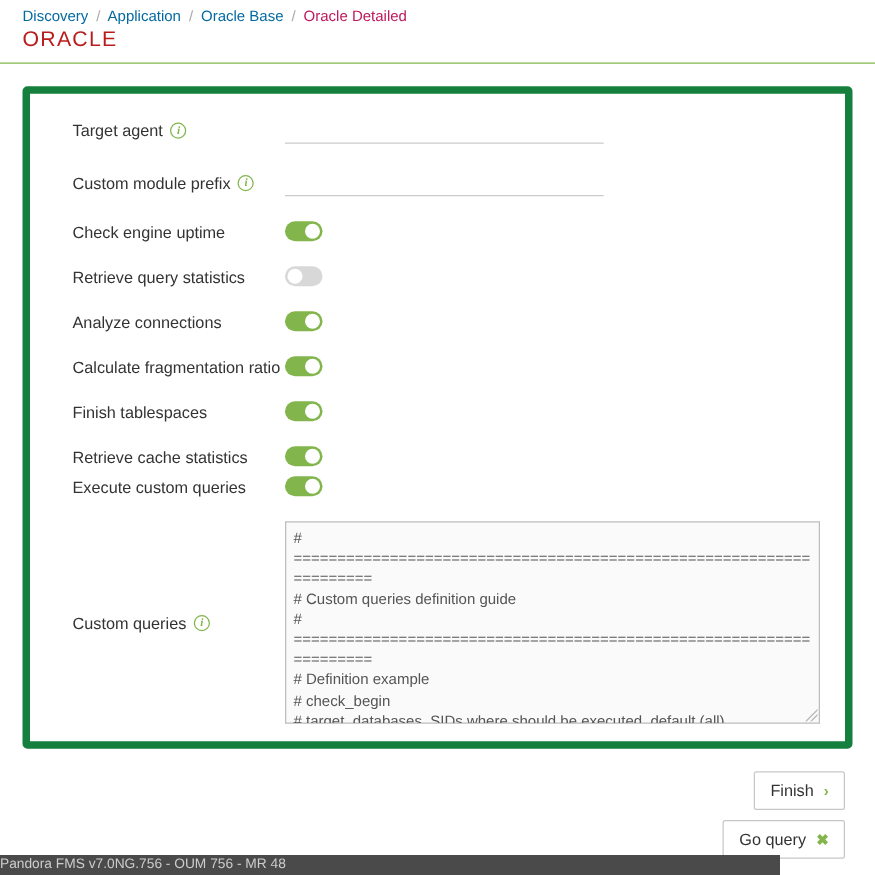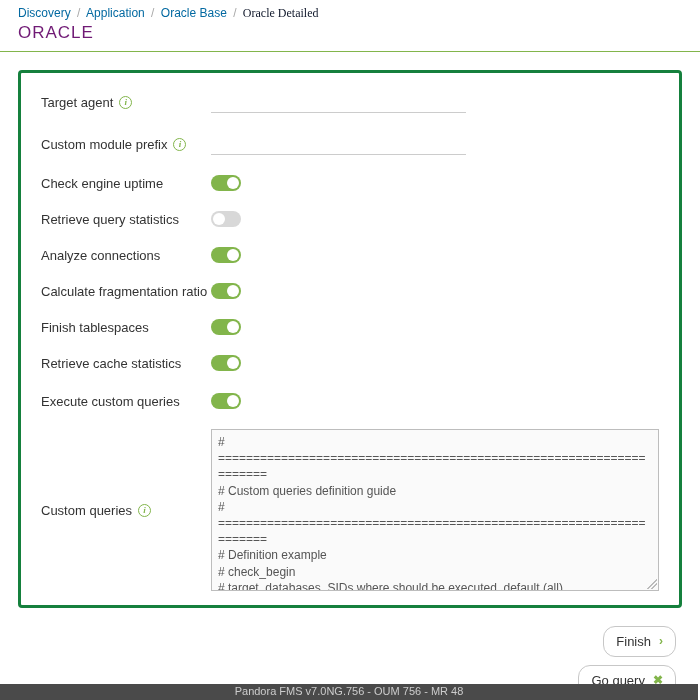--- a/index.html
+++ b/index.html
@@ -11,43 +11,43 @@
     width: 700px;
     height: 700px;
     overflow: hidden;
   }
   .breadcrumb {
     padding: 6px 18px 0 18px;
     font-size: 12px;
     color: #6aa84f;
   }
   .breadcrumb .crumb { color: #0369a1; }
-  .breadcrumb .current { color: #0f172a; font-family: Liberation Serif, serif; }
+  .breadcrumb .current { color: #be185d; }
   .breadcrumb .sep { color: #aaa; margin: 0 3px; }
   .page-title {
     font-size: 17px;
     letter-spacing: 1px;
-    color: #701a75;
+    color: #b91c1c;
     padding: 2px 18px 8px 18px;
     font-weight: 400;
     border-bottom: 1px solid #82b54b;
   }
   .panel {
     margin: 18px;
-    border: 3px solid #15803d;
+    border: 6px solid #15803d;
     border-radius: 4px;
-    padding: 18px 20px 14px 20px;
+    padding: 18px 20px 14px 34px;
     background: #fff;
   }
   .form-row {
     display: flex;
     align-items: center;
     margin-bottom: 20px;
   }
-  .form-row.tight { margin-bottom: 22px; }
+  .form-row.tight { margin-bottom: 8px; }
   .label-wrap {
     width: 170px;
     min-width: 170px;
     display: flex;
     align-items: center;
     gap: 6px;
     color: #333;
   }
   .label-wrap .info {
     display: inline-flex;
@@ -139,50 +139,51 @@
   
   .actions {
     display: flex;
     flex-direction: column;
     align-items: flex-end;
     gap: 8px;
     padding: 0 24px 8px 0;
   }
   .btn {
     border: 1px solid #c7c7c7;
-    border-radius: 12px;
+    border-radius: 2px;
     background: #fff;
     padding: 7px 12px;
     font-size: 13px;
     color: #333;
     display: inline-flex;
+    align-items: center;
     gap: 8px;
     cursor: pointer;
   }
   .btn .icon-right {
     color: #82b54b;
     font-size: 12px;
     font-weight: bold;
   }
   .btn .icon-close {
     color: #82b54b;
     font-size: 12px;
     font-weight: bold;
   }
 
   
   .footer {
     position: absolute;
     bottom: 0;
     left: 0;
-    width: 698px;
+    width: 624px;
     background: #4a4a4a;
     color: #ccc;
     font-size: 11px;
-    text-align: center;
+    text-align: left;
     padding: 0px 0 2px 0;
     line-height: 1.3;
   }
 
   .custom-queries-row {
     display: flex;
     align-items: center;
   }
 </style>
 </head>

